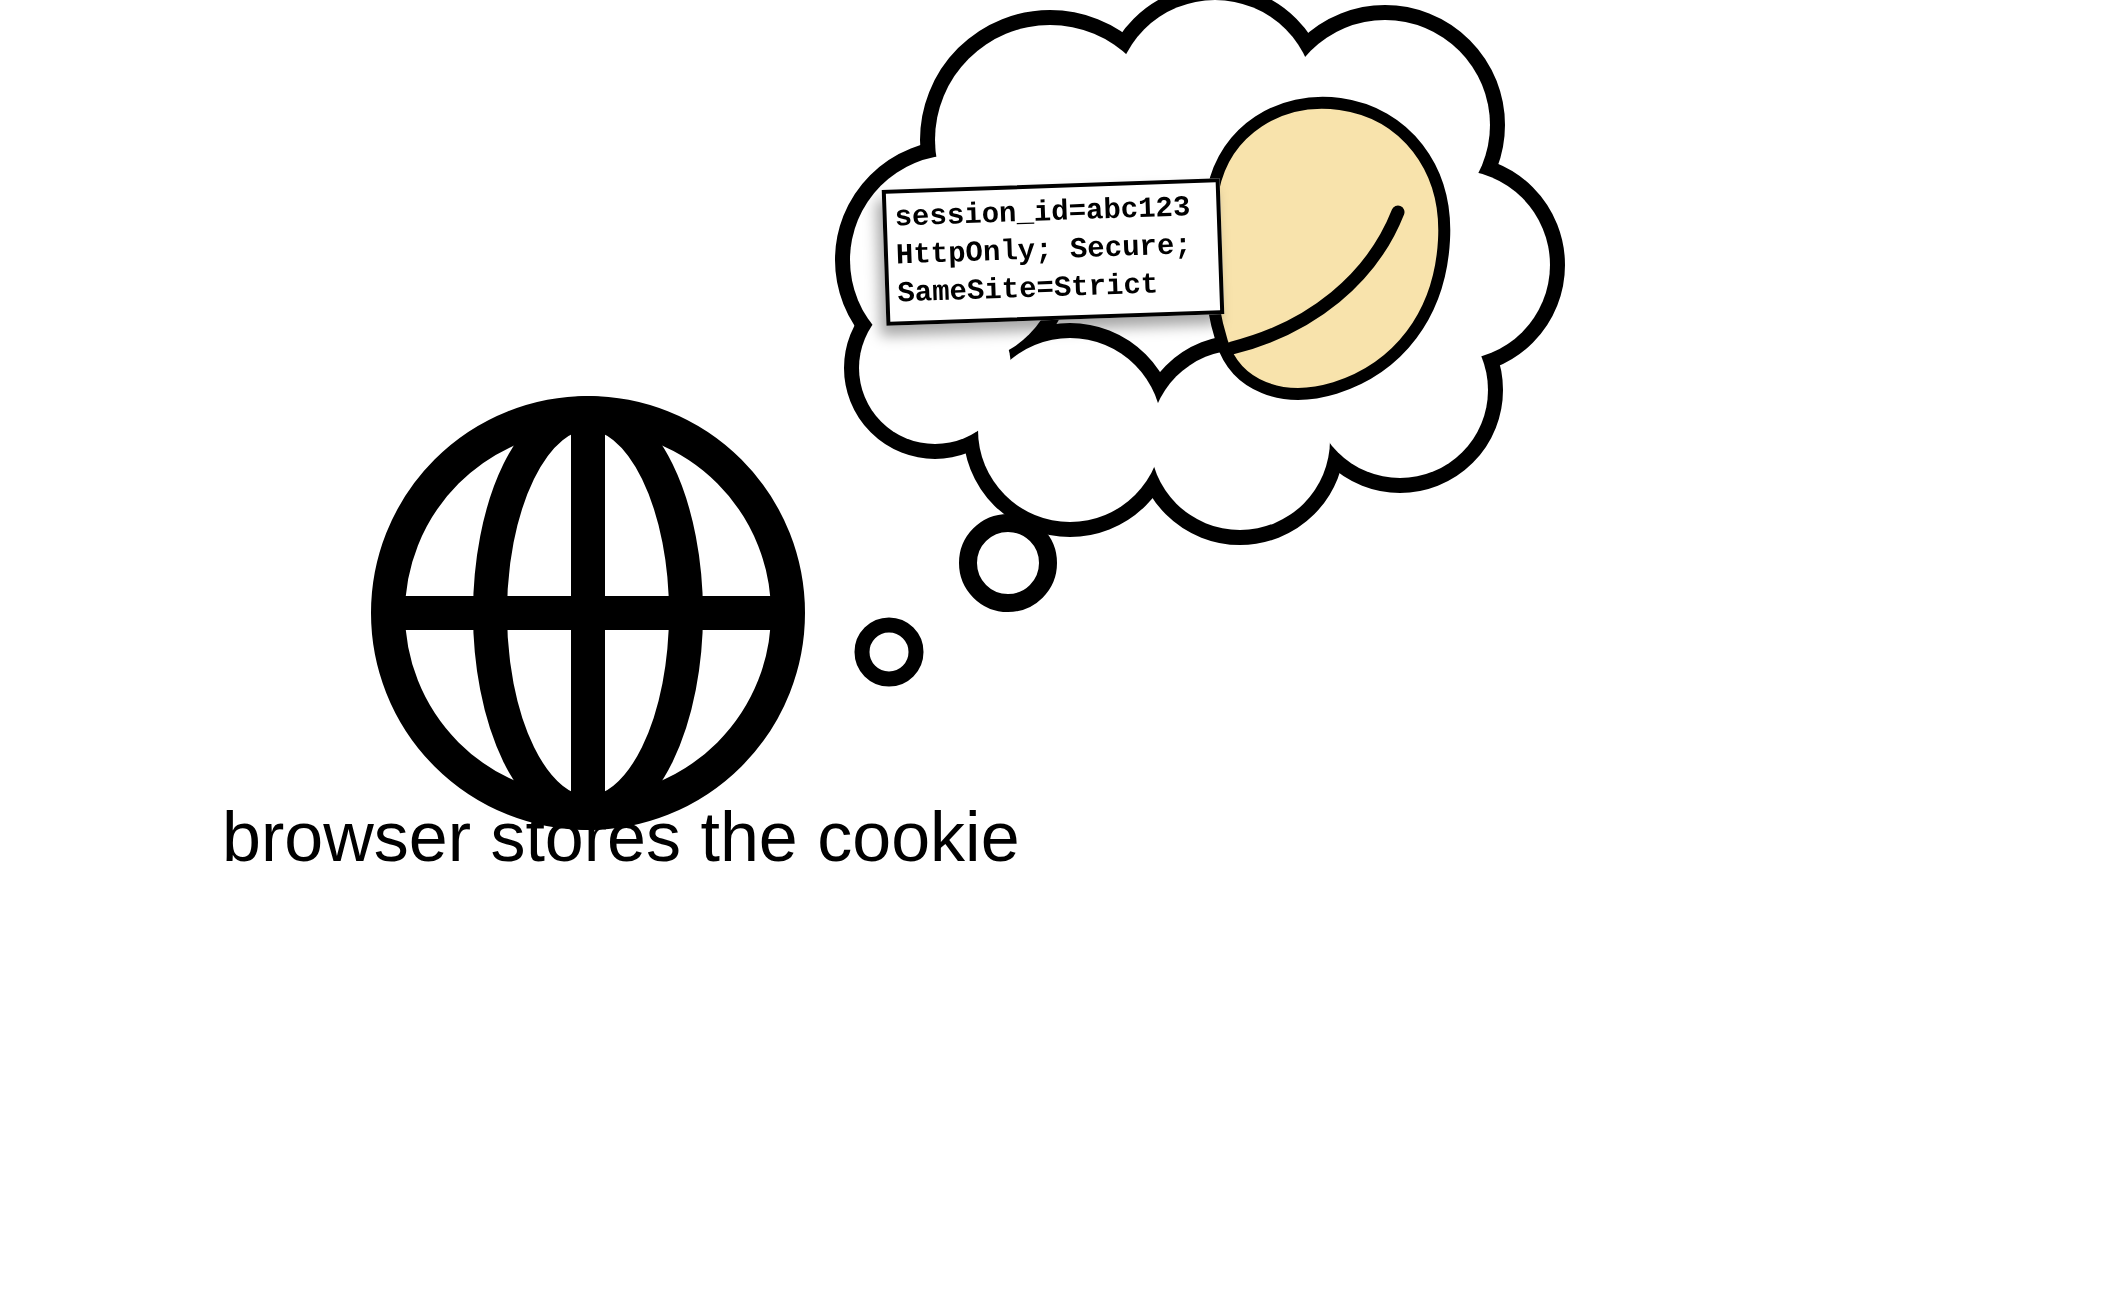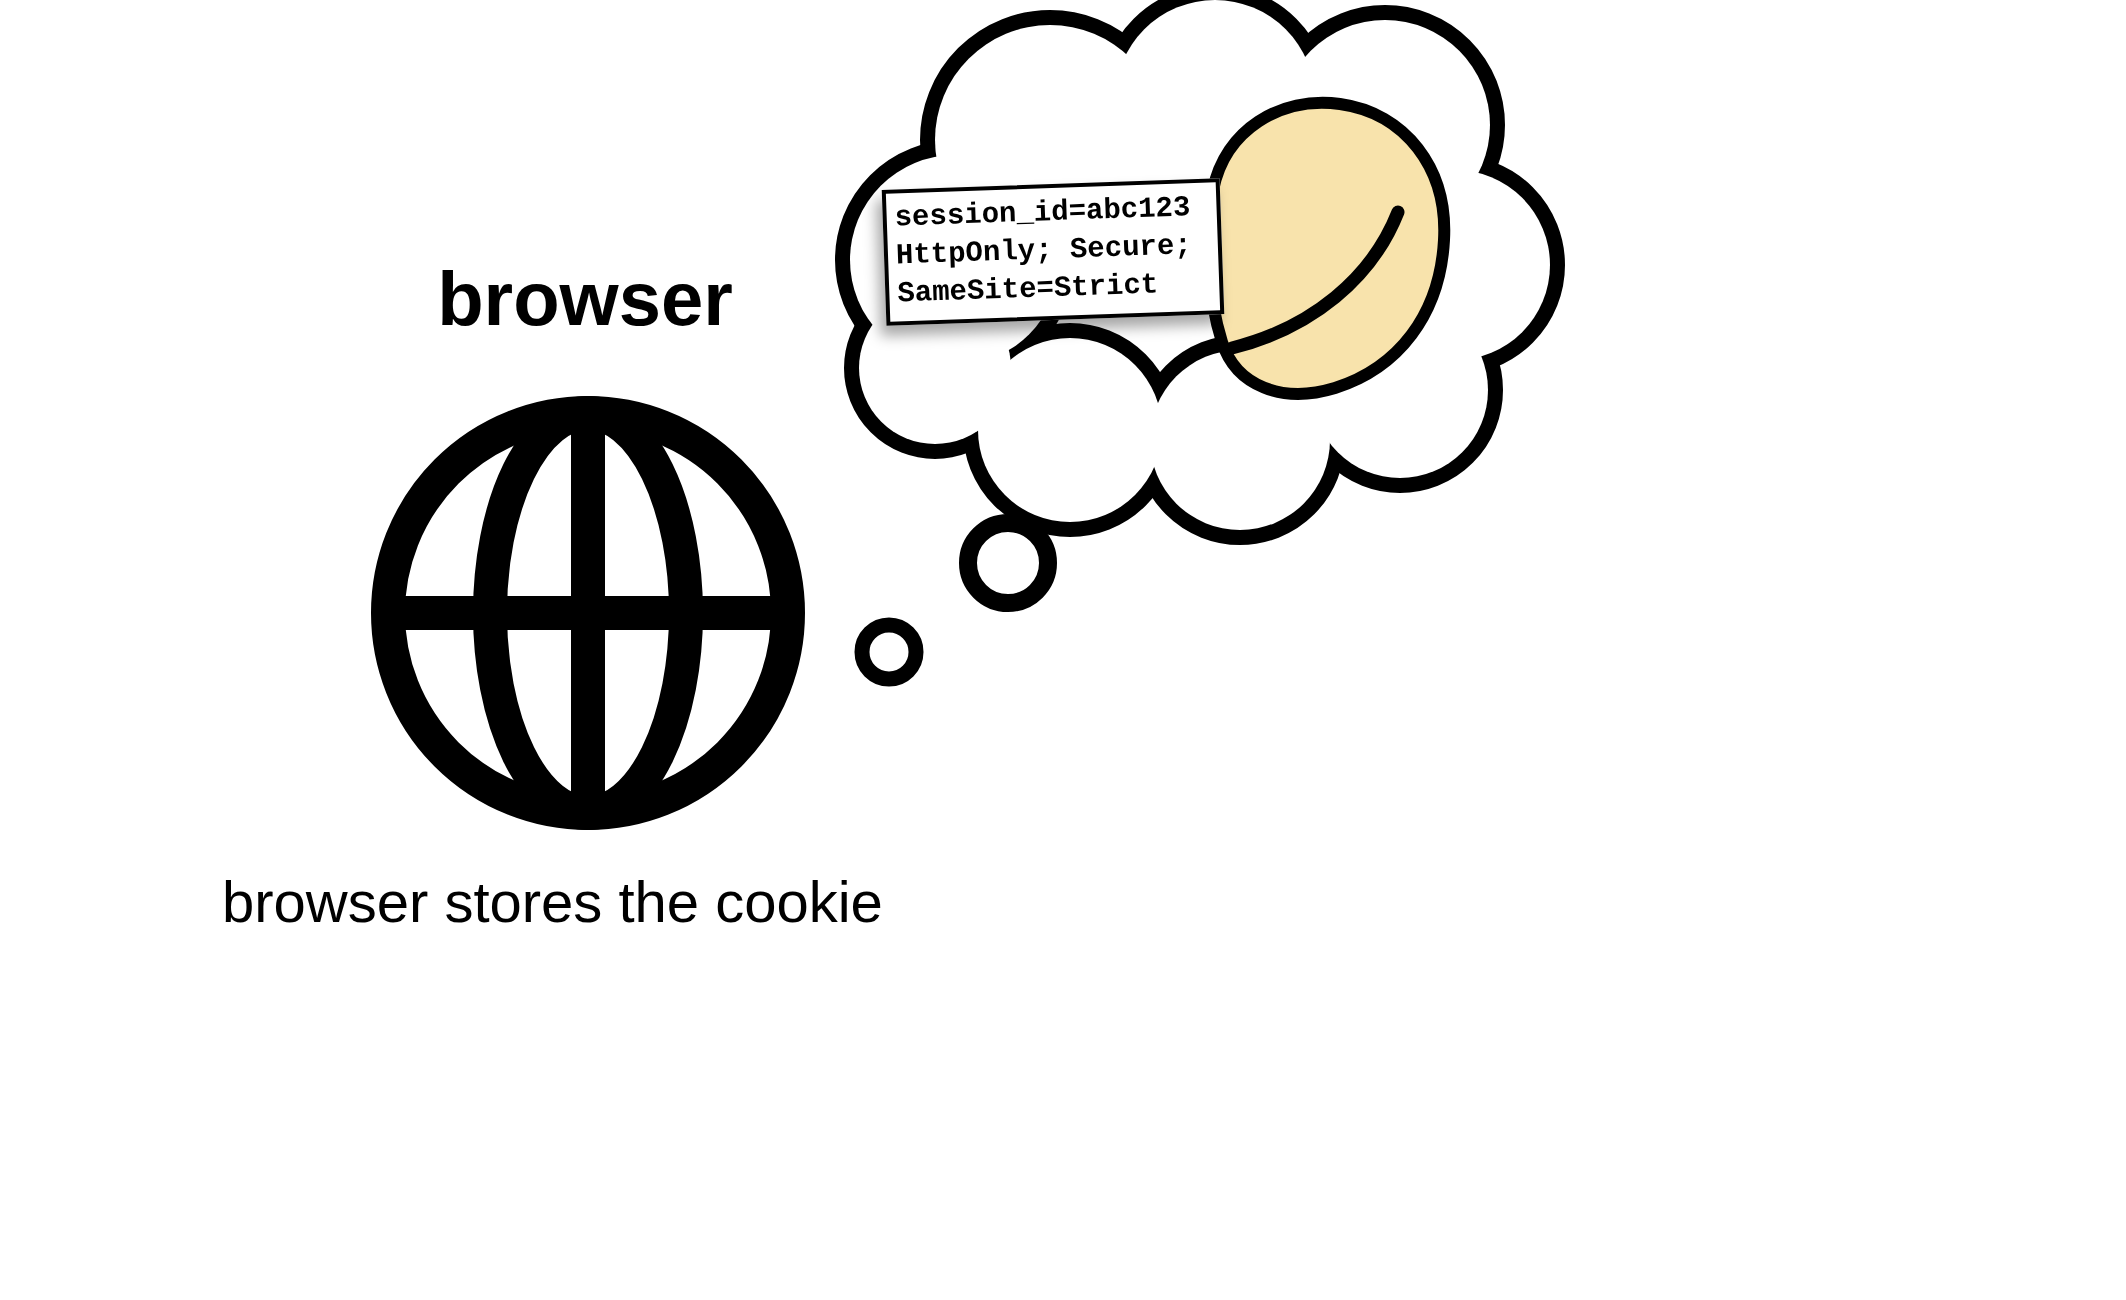--- a/index.html
+++ b/index.html
@@ -24,22 +24,22 @@
     width: 400px;
     text-align: center;
     font-size: 76px;
     font-weight: 700;
     letter-spacing: 0px;
     z-index: 2;
   }
   .caption {
     position: absolute;
     left: 222px;
-    top: 868px;
-    font-size: 58px;
+    top: 797px;
+    font-size: 70px;
     font-weight: 400;
     white-space: nowrap;
     z-index: 2;
   }
   .cookie-note {
     position: absolute;
     left: 884px;
     top: 184px;
     width: 338px;
     box-sizing: border-box;
@@ -105,21 +105,20 @@
                C 1225 130, 1280 96, 1340 104
                C 1405 113, 1448 168, 1444 240
                C 1440 315, 1398 368, 1335 388
                C 1282 404, 1236 386, 1222 342
                C 1208 298, 1204 235, 1213 190 Z" stroke="#000000" stroke-width="12" stroke-linejoin="round" fill="#F8E3AC"></path>
       <path d="M 1398 212
                C 1372 278, 1312 328, 1232 348" fill="none" stroke="#000000" stroke-width="13" stroke-linecap="round"></path>
     </g>
   </svg>
 
-  <div class="browser-label">browser</div>
 
   <div class="cookie-note">
     <span class="line">session_id=abc123</span>
     <span class="line">HttpOnly; Secure;</span>
     <span class="line">SameSite=Strict</span>
   </div>
 
   <div class="caption">browser stores the cookie</div>
 
 </div>

